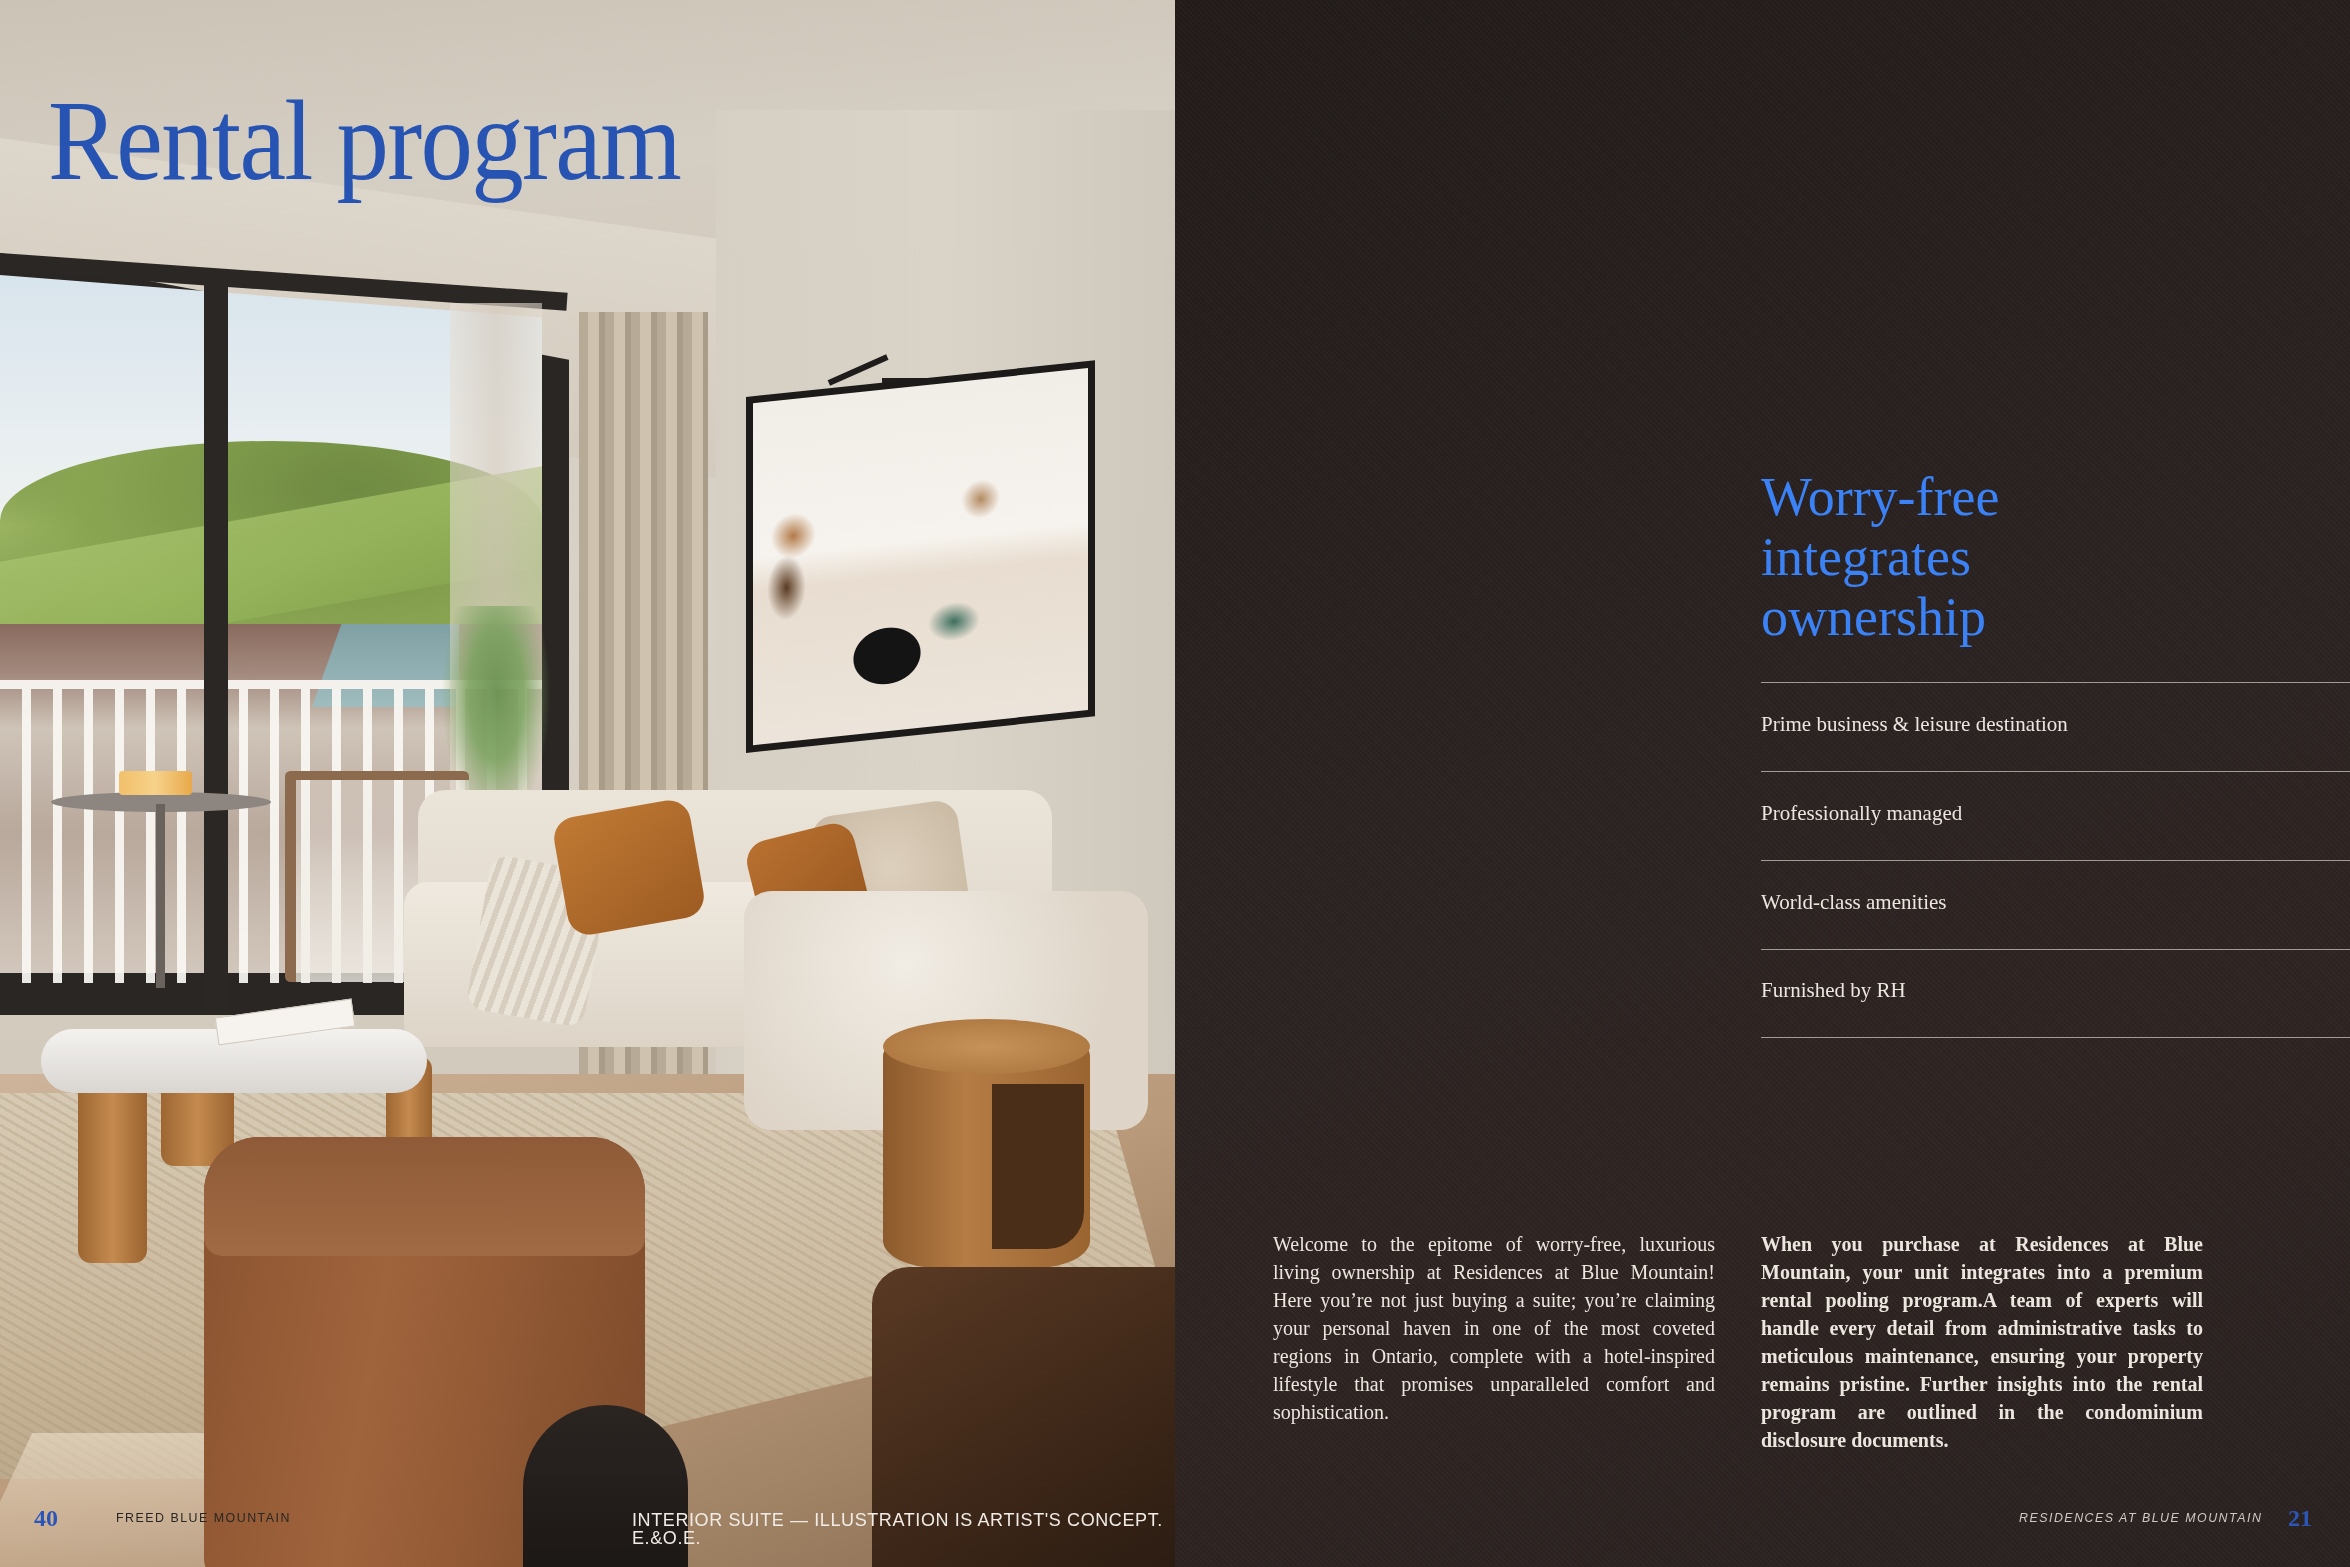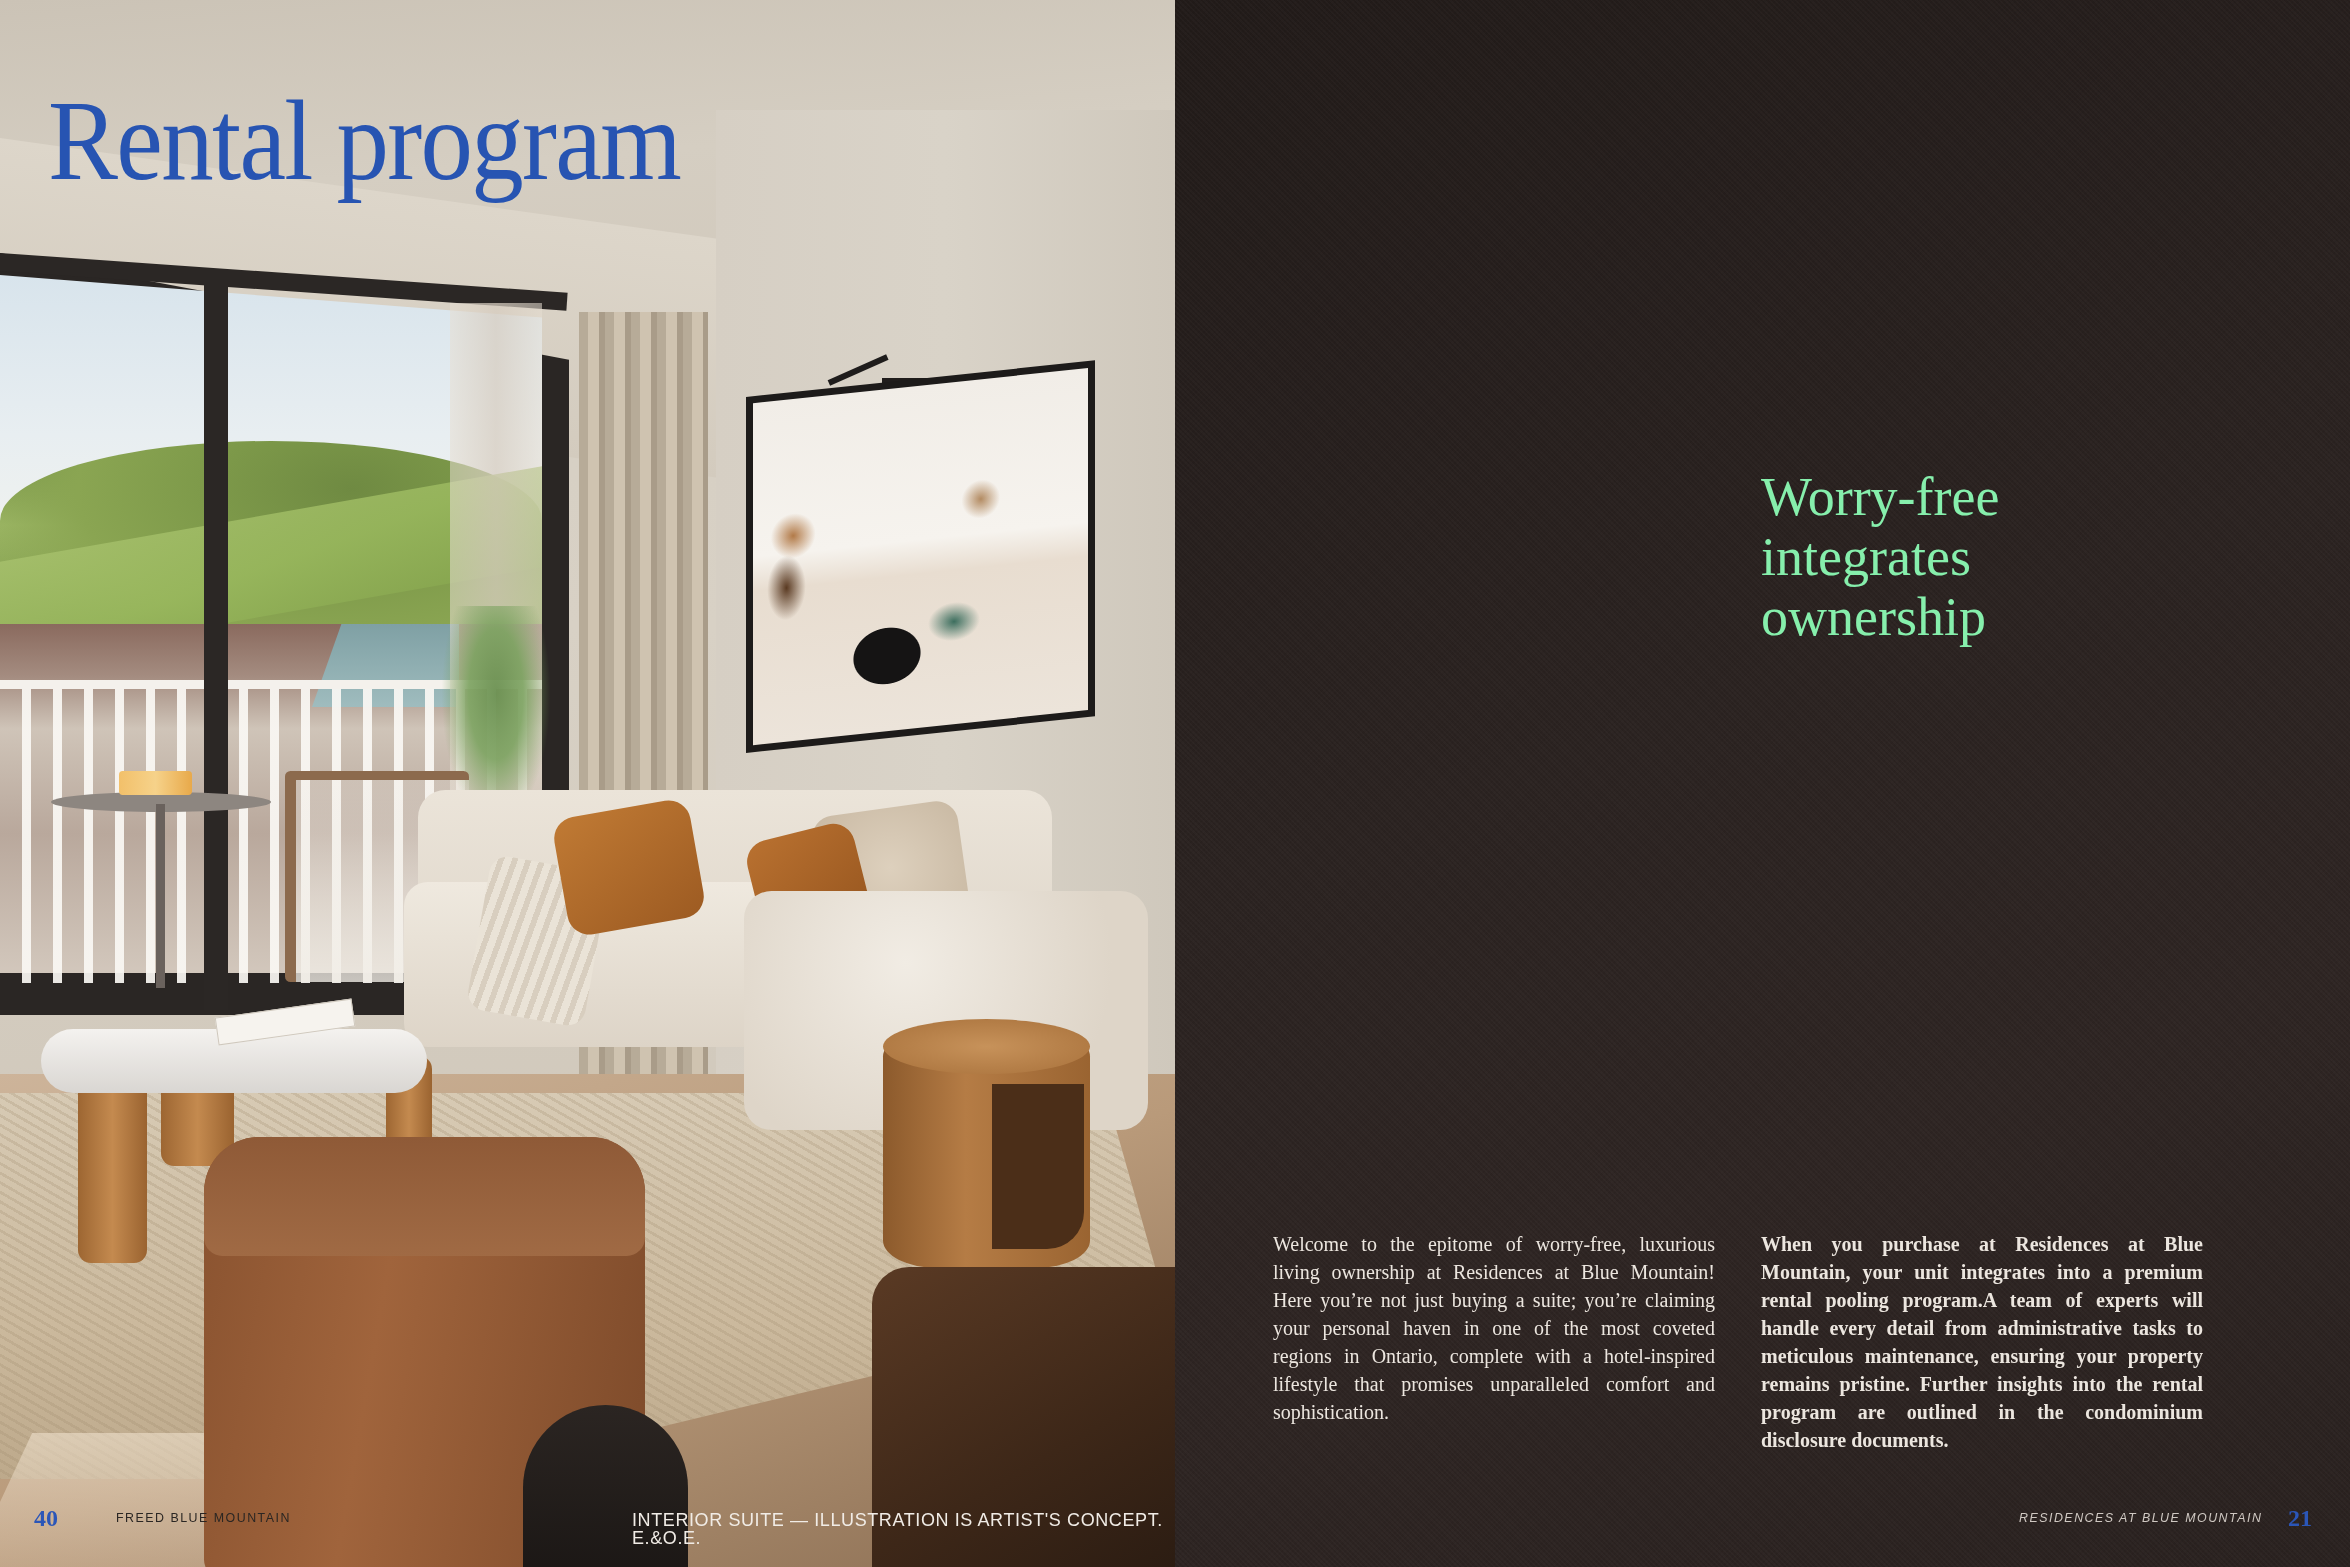--- a/index.html
+++ b/index.html
@@ -151,21 +151,21 @@
   .runner-right { left: 2019px; color: #cfc8c2; font-style: italic; }
 
   
   .page-right { position: absolute; left: 1175px; top: 0; width: 1175px; height: 1568px;
     background:
       repeating-linear-gradient(45deg, rgba(255,255,255,.018) 0 1.8px, transparent 1.8px 3.7px),
       repeating-linear-gradient(-45deg, rgba(0,0,0,.05) 0 1.8px, transparent 1.8px 3.7px),
       linear-gradient(160deg, #221b19 0%, #2b2321 45%, #2e2523 70%, #2a2220 100%); }
 
   .headline { position: absolute; left: 1761px; top: 467px; font-family: "Liberation Serif", serif;
-    font-size: 54px; line-height: 60px; color: #86efac; font-weight: normal; }
+    font-size: 54px; line-height: 60px; color: #3b82f6; font-weight: normal; }
   .headline span { display: block; }
 
   .features { position: absolute; left: 1761px; top: 682px; width: 590px; }
   .feature { position: relative; height: 89px; border-top: 1.8px solid #a29a95;
     display: flex; align-items: center; }
   .feature:last-child { border-bottom: 1.8px solid #a29a95; }
   .feature-label { font-family: "Liberation Serif", serif; font-size: 21px; color: #ece6df;
     position: relative; top: -2.8px; }
 
   .body-col { position: absolute; top: 1230px; width: 442px; font-family: "Liberation Serif", serif;
@@ -246,20 +246,34 @@
   </section>
 
   <section class="page-right"></section>
 
   <h2 class="headline">
     <span>Worry-free</span>
     <span>integrates</span>
     <span>ownership</span>
   </h2>
 
+  <ul class="features">
+    <li class="feature">
+      <span class="feature-label">Prime business &amp; leisure destination</span>
+    </li>
+    <li class="feature">
+      <span class="feature-label">Professionally managed</span>
+    </li>
+    <li class="feature">
+      <span class="feature-label">World-class amenities</span>
+    </li>
+    <li class="feature">
+      <span class="feature-label">Furnished by RH</span>
+    </li>
+  </ul>
 
   <p class="body-col body-col-1">Welcome to the epitome of worry-free, luxurious living ownership at Residences at Blue Mountain! Here you’re not just buying a suite; you’re claiming your personal haven in one of the most coveted regions in Ontario, complete with a hotel-inspired lifestyle that promises unparalleled comfort and sophistication.</p>
   <p class="body-col body-col-2">When you purchase at Residences at Blue Mountain, your unit integrates into a premium rental pooling program.A team of experts will handle every detail from administrative tasks to meticulous maintenance, ensuring your property remains pristine. Further insights into the rental program are outlined in the condominium disclosure documents.</p>
 
   <span class="runner runner-right">RESIDENCES AT BLUE MOUNTAIN</span>
   <span class="folio folio-right">21</span>
 </div>
 
 
 </body></html>

